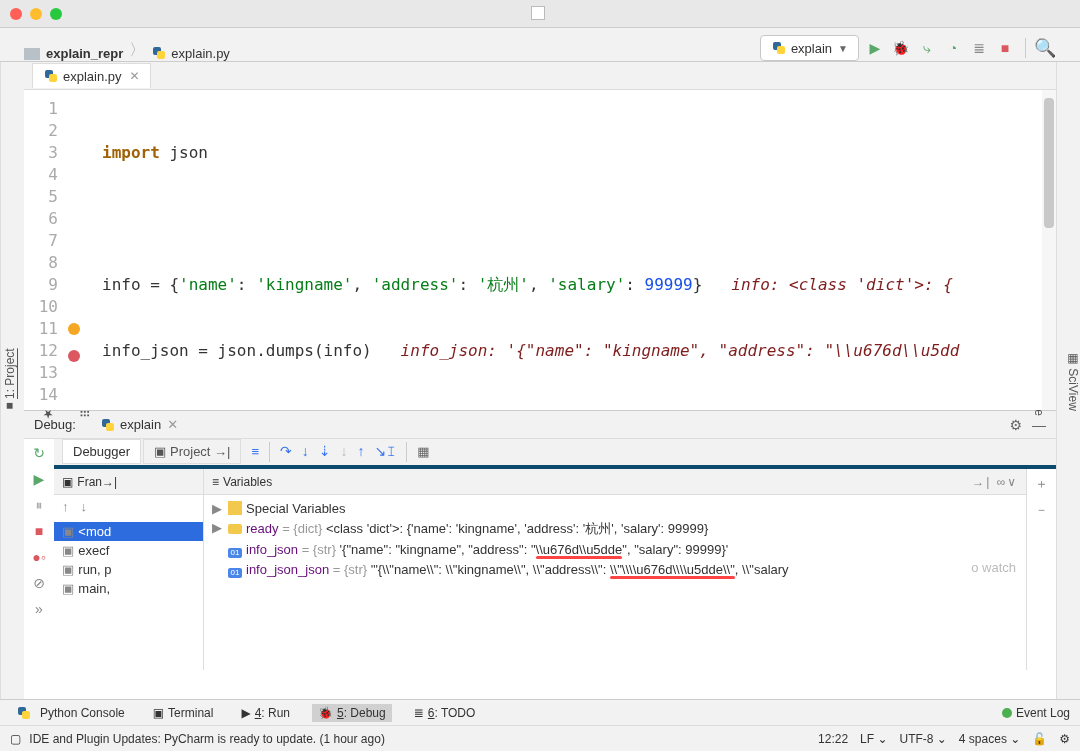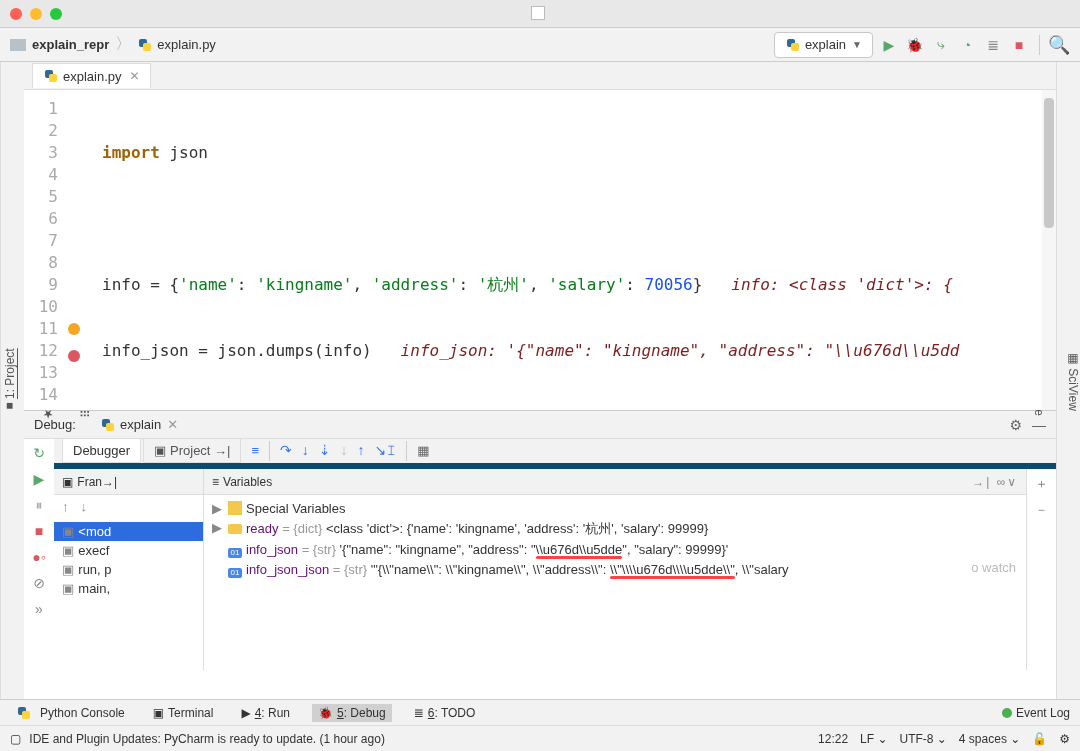--- a/index.html
+++ b/index.html
@@ -5,21 +5,21 @@
 * { box-sizing: border-box; margin: 0; padding: 0; }
 body { font-family: -apple-system, "Helvetica Neue", Arial, sans-serif; font-size: 13px; color: #333; background: #fff; width: 1080px; height: 751px; overflow: hidden; display: flex; flex-direction: column; }
 .titlebar { height: 28px; background: #e8e8e8; display: flex; align-items: center; padding: 0 10px; border-bottom: 1px solid #ccc; position: relative; }
 .traffic { display: flex; gap: 8px; }
 .traffic div { width: 12px; height: 12px; border-radius: 50%; }
 .tr-red { background: #ff5f56; }
 .tr-yel { background: #ffbd2e; }
 .tr-grn { background: #27c93f; }
 .title-text { position: absolute; left: 0; right: 0; text-align: center; font-size: 13px; color: #333; }
 .title-text .py-ico { display: inline-block; width: 14px; height: 14px; background: #fff; border: 1px solid #bbb; vertical-align: -2px; margin-right: 4px; position: relative; }
-.breadcrumb-bar { height: 34px; background: #f2f2f2; border-bottom: 1px solid #ccc; display: flex; align-items: center; padding: 0 10px; }
+.breadcrumb-bar { height: 34px; background: #f2f2f2; border-bottom: 1px solid #ccc; display: flex; align-items: flex-end; padding: 0 24px; }
 .bc-folder-ico { width: 16px; height: 12px; background: #b8c0c8; margin-right: 6px; }
 .bc-item { display: flex; align-items: center; font-size: 13px; }
 .bc-sep { color: #aaa; margin: 0 6px; font-size: 16px; }
 .py-file-ico { width: 16px; height: 16px; margin-right: 4px; position: relative; display: inline-block; }
 .py-file-ico::before { content: ""; position: absolute; width: 8px; height: 8px; background: #306998; top: 2px; left: 2px; border-radius: 2px; }
 .py-file-ico::after { content: ""; position: absolute; width: 8px; height: 8px; background: #ffd43b; bottom: 2px; right: 2px; border-radius: 2px; }
 .toolbar-right { margin-left: auto; display: flex; align-items: center; gap: 6px; }
 .run-config { border: 1px solid #c8c8c8; border-radius: 4px; padding: 4px 10px; display: flex; align-items: center; background: #fff; font-size: 13px; }
 .run-config .arrow { margin-left: 6px; font-size: 10px; color: #666; }
 .tb-ico { width: 20px; height: 20px; display: flex; align-items: center; justify-content: center; font-size: 14px; }
@@ -49,21 +49,21 @@
 .str { color: #067d17; }
 .num { color: #1750eb; }
 .hint { color: #7f1d1d; font-style: italic; }
 
 .debug-panel { height: 260px; border-top: 1px solid #ccc; display: flex; flex-direction: column; background: #fff; }
 .debug-header { height: 28px; background: #f2f2f2; border-bottom: 1px solid #ddd; display: flex; align-items: center; padding: 0 10px; }
 .debug-header .panel-label { font-size: 13px; }
 .debug-header .panel-name { display: flex; align-items: center; margin-left: 16px; padding: 2px 8px; font-size: 13px; }
 .debug-header .panel-name .close { margin-left: 6px; color: #999; }
 .debug-header .right { margin-left: auto; display: flex; gap: 10px; font-size: 14px; color: #666; }
-.debug-tabs { height: 30px; background: #f2f2f2; border-bottom: 6px solid #0c4a6e; display: flex; align-items: flex-end; }
+.debug-tabs { height: 30px; background: #f2f2f2; border-bottom: 4px solid #0c4a6e; display: flex; align-items: flex-start; }
 .dbg-left-tb { width: 30px; display: flex; flex-direction: column; align-items: center; padding-top: 4px; gap: 6px; }
 .dbg-left-tb .ico { width: 20px; height: 20px; font-size: 14px; display: flex; align-items: center; justify-content: center; }
 .debug-tabs-row { flex: 1; display: flex; align-items: center; gap: 2px; padding-left: 8px; }
 .dbg-tab { padding: 4px 10px; font-size: 13px; background: #fff; border: 1px solid #ddd; }
 .dbg-tab.inactive { background: #f2f2f2; border: 1px solid #ddd; color: #555; }
 .dbg-sep { width: 1px; height: 20px; background: #ccc; margin: 0 8px; }
 .dbg-step-icons { display: flex; gap: 10px; color: #3574f0; font-size: 14px; }
 .dbg-step-icons .disabled { color: #bbb; }
 .debug-body { flex: 1; display: flex; min-height: 0; }
 .frames-col { display: flex; flex-direction: column; width: 150px; border-right: 1px solid #ddd; }
@@ -186,21 +186,21 @@
         <div style="height:22px">
             <div class="exec-mark"></div>
           </div>
         <div style="height:22px">
             <div class="bp"></div>
           </div>
       </div>
       <div class="code-col">
         <div class="code-line"><span class="kw">import</span><span> json</span></div>
         <div class="code-line"></div>
-        <div class="code-line"><span>info = {</span><span class="str">'name'</span><span>: </span><span class="str">'kingname'</span><span>, </span><span class="str">'address'</span><span>: </span><span class="str">'杭州'</span><span>, </span><span class="str">'salary'</span><span>: </span><span class="num">70056</span><span>}</span><span class="hint">   info: &lt;class 'dict'&gt;: {</span></div>
+        <div class="code-line"><span>info = {</span><span class="str">'name'</span><span>: </span><span class="str">'kingname'</span><span>, </span><span class="str">'address'</span><span>: </span><span class="str">'杭州'</span><span>, </span><span class="str">'salary'</span><span>: </span><span class="num">99999</span><span>}</span><span class="hint">   info: &lt;class 'dict'&gt;: {</span></div>
         <div class="code-line"><span>info_json = json.dumps(info)</span><span class="hint">   info_json: '{"name": "kingname", "address": "\\u676d\\u5dd</span></div>
         <div class="code-line"></div>
         
         
         
         
         
         
         
         

